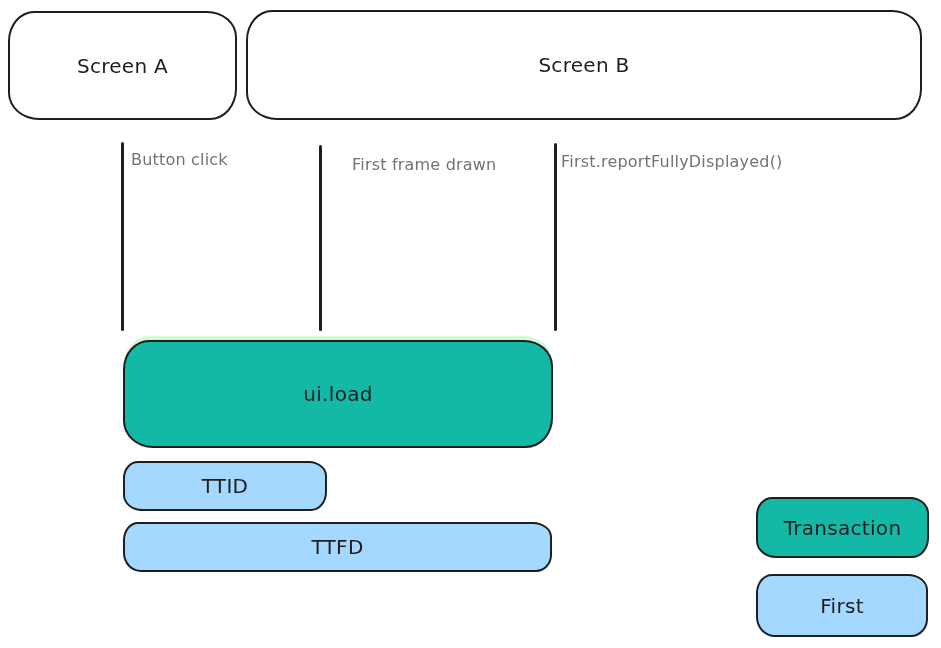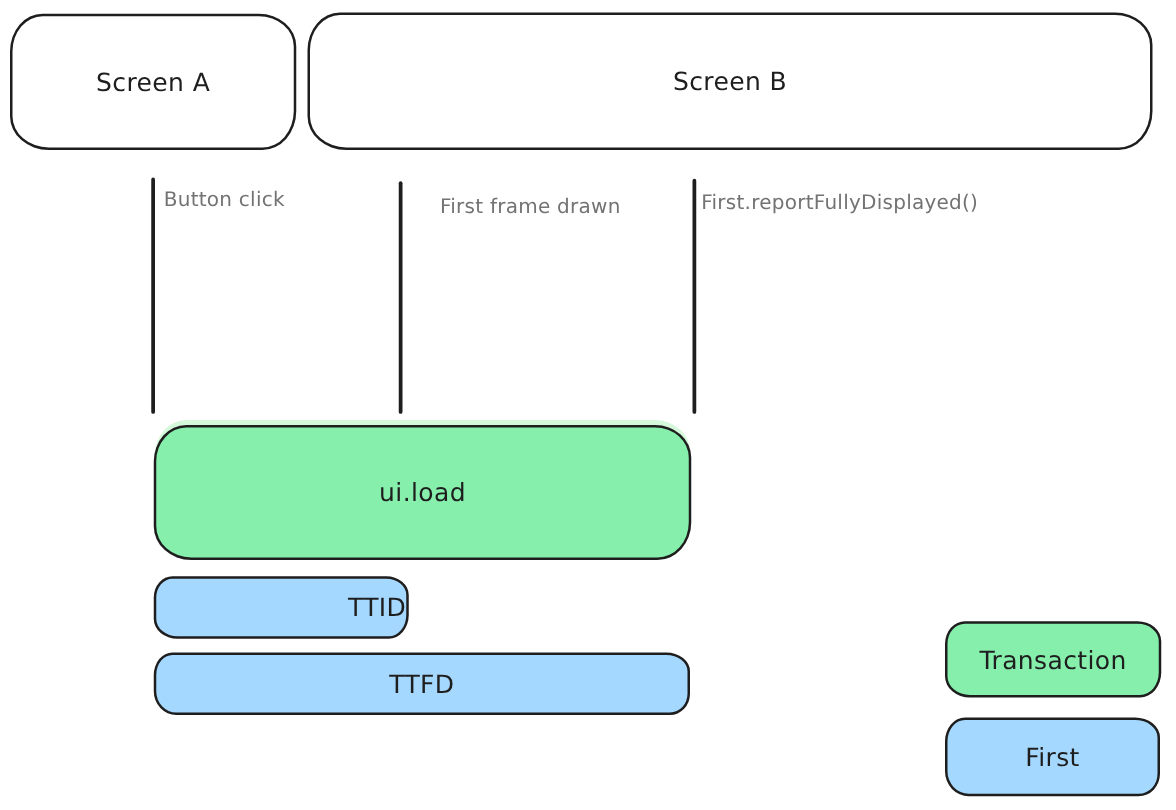--- a/index.html
+++ b/index.html
@@ -49,33 +49,32 @@
     position: absolute;
     font-size: 16px;
     letter-spacing: 0.2px;
     white-space: nowrap;
     color: #737373;
   }
   #event-label-0 { left: 131px; top: 150px; }
   #event-label-1 { left: 316px; top: 155px; margin-left: 36px; }
   #event-label-2 { left: 561px; top: 152px; }
 
-  .bar-transaction { background: #86efac; }
+  .bar-transaction { background: #14b8a6; }
   .bar-span        { background: #a5d8ff; }
 
   #bar-uiload {
     left: 123px; top: 340px; width: 430px; height: 108px;
     border-radius: 26px 29px 27px 30px / 29px 26px 30px 27px;
     
     box-shadow: 0 -5px 0 -1px rgba(178, 242, 187, 0.55);
   }
   #bar-ttid {
     left: 123px; top: 461px; width: 204px; height: 50px;
     border-radius: 15px 18px 16px 19px / 17px 15px 19px 16px;
-    justify-content: flex-end;
   }
   #bar-ttfd {
     left: 123px; top: 522px; width: 429px; height: 50px;
     border-radius: 15px 19px 16px 18px / 18px 15px 17px 19px;
     align-items: center;
   }
 
   #legend-transaction {
     left: 756px; top: 497px; width: 173px; height: 61px;
     border-radius: 16px 19px 17px 20px / 18px 16px 20px 17px;

